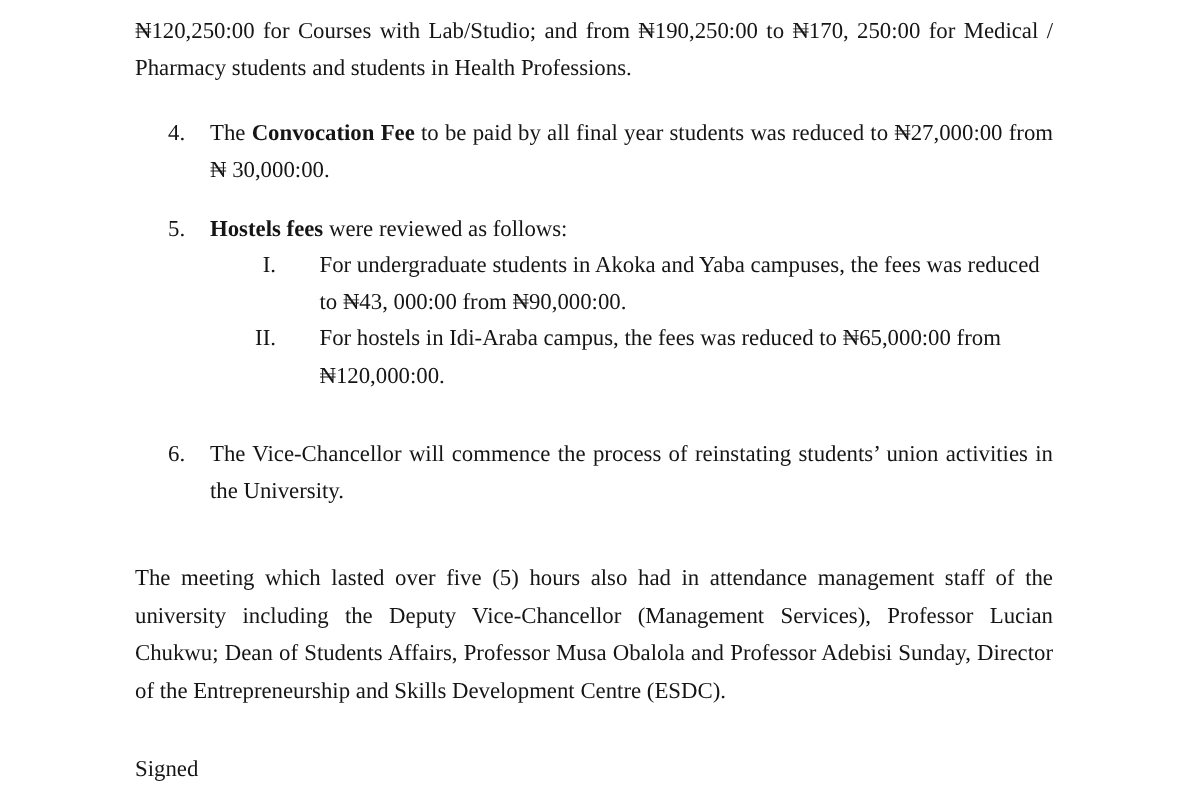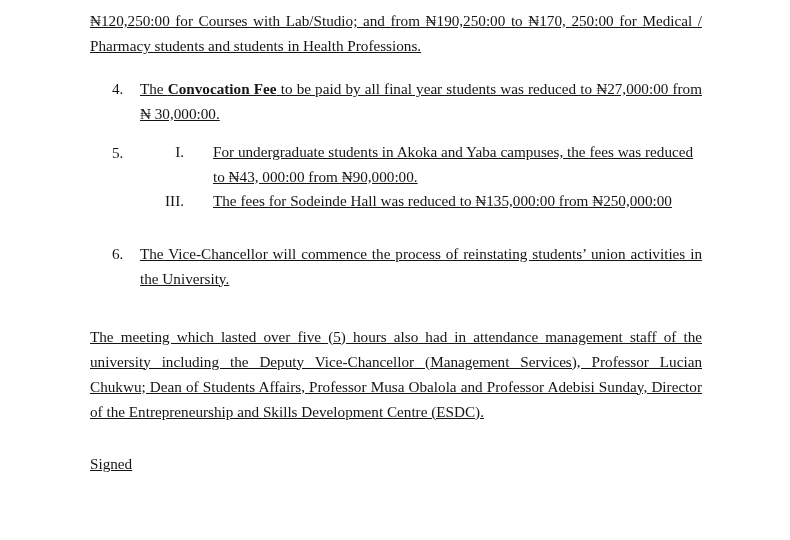--- a/index.html
+++ b/index.html
@@ -14,21 +14,20 @@
     font-family: "Liberation Serif", "DejaVu Serif", serif;
     color: #151515;
     -webkit-font-smoothing: antialiased;
   }
   .page {
     position: relative;
     width: 790px;
     height: 500px;
     box-sizing: border-box;
     padding: 8px 88px 16px 90px;
-    text-decoration: underline;
   }
   .para {
     font-size: 15.2px;
     line-height: 25px;
     text-align: justify;
     text-justify: inter-word;
     margin: 0;
   }
   .para-cont {
     text-indent: 0;
@@ -110,29 +109,30 @@
 
     <li class="num-item">
       <span class="marker">4.</span>
       <span class="body"><span>The </span><b>Convocation Fee</b><span> to be paid by all final year students was reduced to ₦27,000:00 from ₦ 30,000:00.</span></span>
     </li>
 
     <div class="gap-sm"></div>
 
     <li class="num-item nojust">
       <span class="marker">5.</span>
+      <span class="body"><span></span><b>Hostels fees</b><span> were reviewed as follows:</span></span>
 
       <ol class="roman-list">
         <li class="roman-item">
           <span class="rmarker">I.</span>
           <span>For undergraduate students in Akoka and Yaba campuses, the fees was reduced to ₦43, 000:00 from ₦90,000:00.</span>
         </li>
         <li class="roman-item">
-          <span class="rmarker">III.</span>
-          <span>The fees for Sodeinde Hall was reduced to ₦135,000:00 from ₦250,000:00</span>
+          <span class="rmarker">II.</span>
+          <span>For hostels in Idi-Araba campus, the fees was reduced to ₦65,000:00 from ₦120,000:00.</span>
         </li>
       </ol>
     </li>
 
     <div class="gap-lg"></div>
 
     <li class="num-item">
       <span class="marker">6.</span>
       <span class="body"><span></span><b></b><span>The Vice-Chancellor will commence the process of reinstating students’ union activities in the University.</span></span>
     </li>

